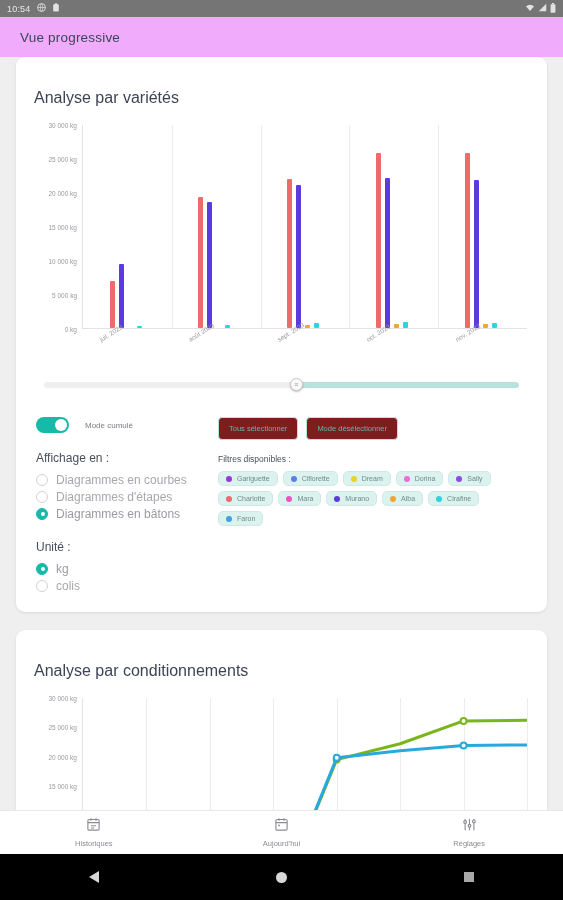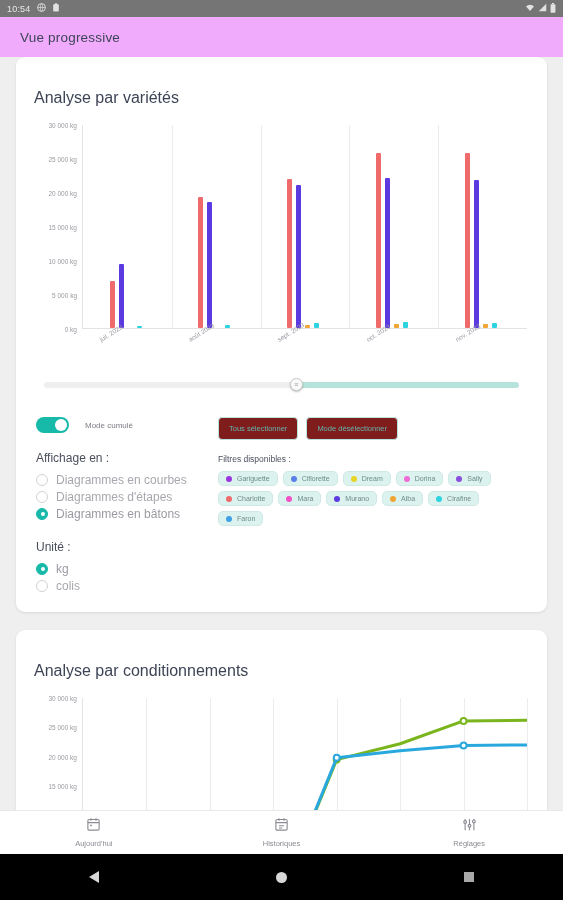--- a/index.html
+++ b/index.html
@@ -450,31 +450,31 @@
           </div>
       </div>
     </div>
 
   </div>
 
   <div class="bottom-nav" id="bottom-nav">
       <div class="nav-item">
         <span><svg width="15" height="15" viewBox="0 0 24 24" fill="none" stroke="currentColor" stroke-width="1.8">
             <rect x="3" y="4" width="18" height="17" rx="2"></rect>
+            <path d="M3 9h18M8 2v4M16 2v4M8 14h8M8 17.5h5"></path>
+          </svg></span>
+        <span class="nav-label">Historiques</span>
+      </div>
+      <div class="nav-item">
+        <span><svg width="15" height="15" viewBox="0 0 24 24" fill="none" stroke="currentColor" stroke-width="1.8">
+            <rect x="3" y="4" width="18" height="17" rx="2"></rect>
             <path d="M3 9h18M8 2v4M16 2v4"></path>
             <circle cx="8" cy="13.5" r="1.4" fill="currentColor" stroke="none"></circle>
           </svg></span>
         <span class="nav-label">Aujourd'hui</span>
-      </div>
-      <div class="nav-item">
-        <span><svg width="15" height="15" viewBox="0 0 24 24" fill="none" stroke="currentColor" stroke-width="1.8">
-            <rect x="3" y="4" width="18" height="17" rx="2"></rect>
-            <path d="M3 9h18M8 2v4M16 2v4M8 14h8M8 17.5h5"></path>
-          </svg></span>
-        <span class="nav-label">Historiques</span>
       </div>
       <div class="nav-item">
         <span><svg width="15" height="15" viewBox="0 0 24 24" fill="none" stroke="currentColor" stroke-width="1.8">
             <path d="M5 3v18M12 3v18M19 3v18"></path>
             <circle cx="5" cy="8" r="2.2" fill="#fff"></circle>
             <circle cx="12" cy="14" r="2.2" fill="#fff"></circle>
             <circle cx="19" cy="7" r="2.2" fill="#fff"></circle>
           </svg></span>
         <span class="nav-label">Réglages</span>
       </div>

